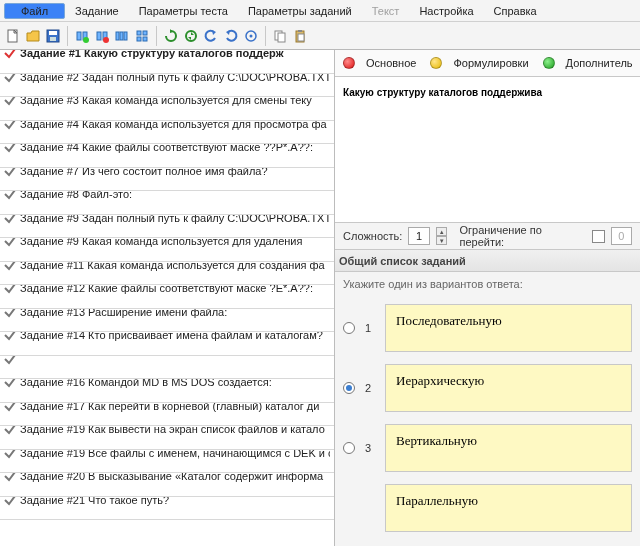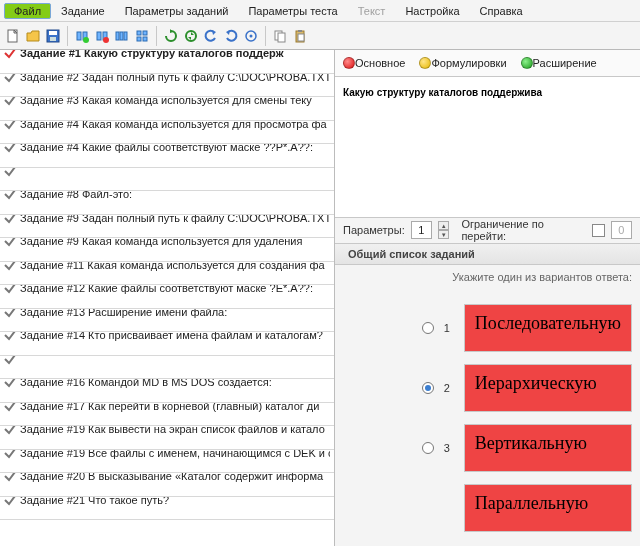--- a/index.html
+++ b/index.html
@@ -22,22 +22,22 @@
     border-bottom: 1px solid #d0d0d0;
     padding: 0 4px;
   }
   .menu-item {
     padding: 2px 10px;
     cursor: default;
     color: #222;
   }
   .menu-item.active {
     border: 1px solid #7aa7d8;
-    background: #84cc16;
-    padding: 1px 9px;
+    background: #3b82f6;
+    padding: 1px 16px;
     border-radius: 2px;
   }
   .menu-item.disabled { color: #a0a0a0; }
   
   .toolbar {
     display: flex;
     align-items: center;
     gap: 2px;
     height: 28px;
     background: #f4f4f4;
@@ -98,21 +98,21 @@
   .tabs {
     display: flex;
     align-items: center;
     gap: 14px;
     height: 28px;
     padding: 0 8px;
     background: #fafafa;
     border-bottom: 1px solid #c8c8c8;
   }
   .tab {
-    display: flex; gap: 0;
+    display: flex; gap: 11px;
     cursor: default;
   }
   .dot { width: 12px; height: 12px; border-radius: 50%; border: 1px solid rgba(0,0,0,.25); }
   .dot.red { background: radial-gradient(circle at 35% 35%, #ff8a8a, #d11); }
   .dot.yellow { background: radial-gradient(circle at 35% 35%, #ffe58a, #e6b800); }
   .dot.green { background: radial-gradient(circle at 35% 35%, #8cf08c, #1c9c1c); }
   .question-body {
     background: #fff;
     border-bottom: 1px solid #c8c8c8;
     padding: 10px 8px;
@@ -151,29 +151,28 @@
     font-size: 6px; color: #555;
   }
   .chk-box {
     width: 13px; height: 13px; border: 1px solid #888; background: #fff;
   }
   .section-title {
     height: 22px;
     background: linear-gradient(#f0f0f0,#e4e4e4);
     border-bottom: 1px solid #c8c8c8;
     display: flex; align-items: center;
-    padding: 0 13px;
+    padding: 0 4px;
     font-weight: bold;
     color: #444;
   }
   .answers {
     padding: 6px 8px 8px 8px;
     display: flex; flex-direction: column;
-    gap: 7px;
-    align-items: flex-end;
+    gap: 0;
   }
   .answers .hint { color: #666; margin-bottom: 8px; }
   .answer-row {
     display: flex; align-items: center;
     gap: 10px;
     padding: 6px 0;
   }
   .radio {
     width: 12px; height: 12px; border-radius: 50%;
     border: 1px solid #777; background: #fff;
@@ -181,38 +180,38 @@
     flex-shrink: 0;
   }
   .radio .inner {
     width: 6px; height: 6px; border-radius: 50%; background: #3b7ed0;
     display: none;
   }
   .radio.checked .inner { display: block; }
   .answer-num { width: 10px; color: #333; }
   .answer-box {
     flex: 1;
-    background: #ef4444;
+    background: #fef9c3;
     border: 1px solid #c8c8c8;
     min-height: 48px;
     padding: 8px 10px;
     font-family: "Times New Roman", serif;
-    font-size: 18px;
+    font-size: 13px;
     color: #000;
     overflow: hidden;
   }
 </style>
 </head>
 <body>
 
 <div class="menubar" id="menubar">
     <div class="menu-item active">Файл</div>
     <div class="menu-item">Задание</div>
+    <div class="menu-item">Параметры теста</div>
     <div class="menu-item">Параметры заданий</div>
-    <div class="menu-item">Параметры теста</div>
     <div class="menu-item disabled">Текст</div>
     <div class="menu-item">Настройка</div>
     <div class="menu-item">Справка</div>
   </div>
 
 <div class="toolbar" id="toolbar">
     <div class="tool-btn">
       <svg width="14" height="14">
         <rect x="2" y="1" width="9" height="12" fill="#fff" stroke="#666"></rect>
         <path d="M8 1 L11 4 L8 4 Z" fill="#ddd" stroke="#666"></path>
@@ -349,20 +348,21 @@
           </svg>
         </span>
         <span class="lbl">Задание #4 Какие файлы соответствуют маске ??P*.A??:</span>
       </div>
       <div class="task-row">
         <span class="chk">
           <svg width="14" height="14">
             <path d="M2 7 L6 11 L12 3" fill="none" stroke="#777" stroke-width="2"></path>
           </svg>
         </span>
+        <span class="lbl">Задание #7 Из чего состоит полное имя файла?</span>
       </div>
       <div class="task-row">
         <span class="chk">
           <svg width="14" height="14">
             <path d="M2 7 L6 11 L12 3" fill="none" stroke="#777" stroke-width="2"></path>
           </svg>
         </span>
         <span class="lbl">Задание #8 Файл-это:</span>
       </div>
       <div class="task-row">
@@ -476,30 +476,30 @@
         <div class="tab">
           <span class="dot red"></span>
           <span>Основное</span>
         </div>
         <div class="tab">
           <span class="dot yellow"></span>
           <span>Формулировки</span>
         </div>
         <div class="tab">
           <span class="dot green"></span>
-          <span>Расширение</span>
+          <span>Дополнитель</span>
         </div>
       </div>
 
     <div class="question-body">
       <div class="question-text">Какую структуру каталогов поддержива</div>
     </div>
 
     <div class="params-row">
-      <span class="lbl">Параметры:</span>
+      <span class="lbl">Сложность:</span>
       <span class="spin-input">1</span>
       <span class="spin-arrows">
         <div>▲</div>
         <div>▼</div>
       </span>
       <span style="flex:1"></span>
       <span class="lbl">Ограничение по перейти:</span>
       <span class="chk-box"></span>
       <span class="spin-input" style="color:#aaa">0</span>
     </div>

